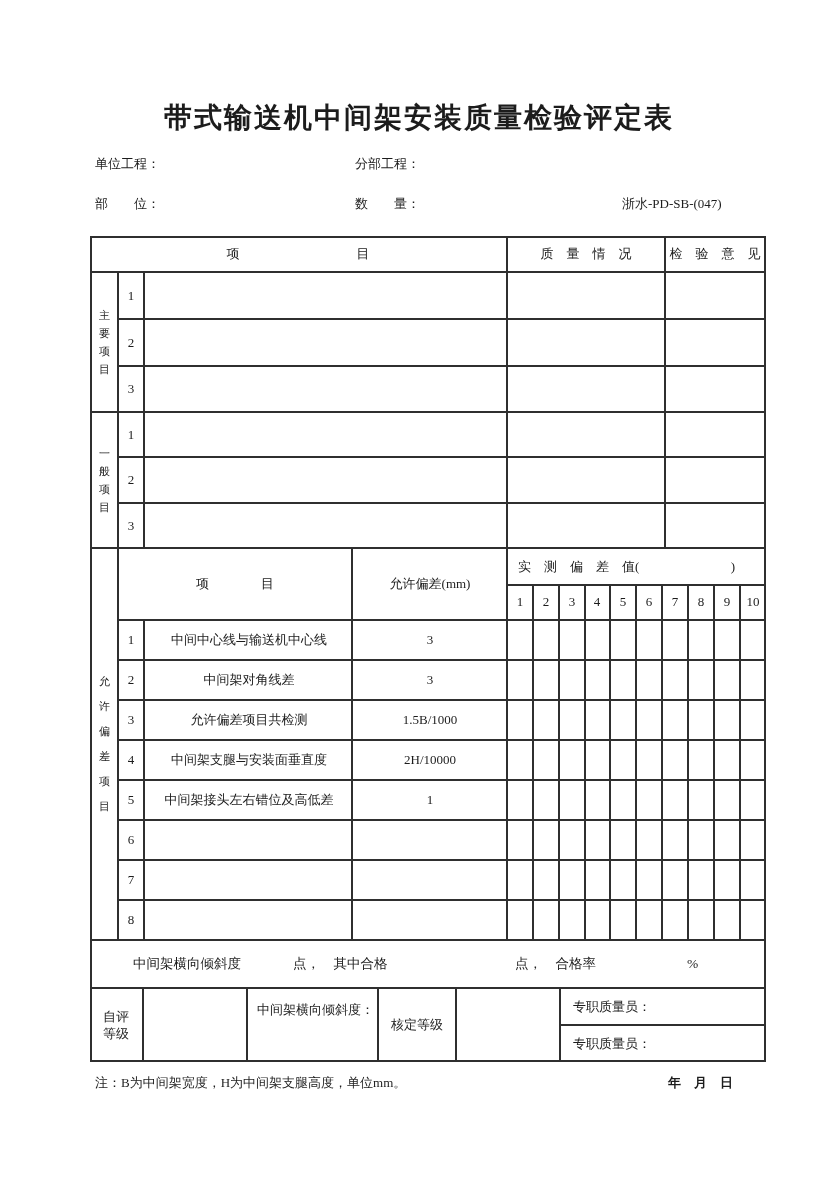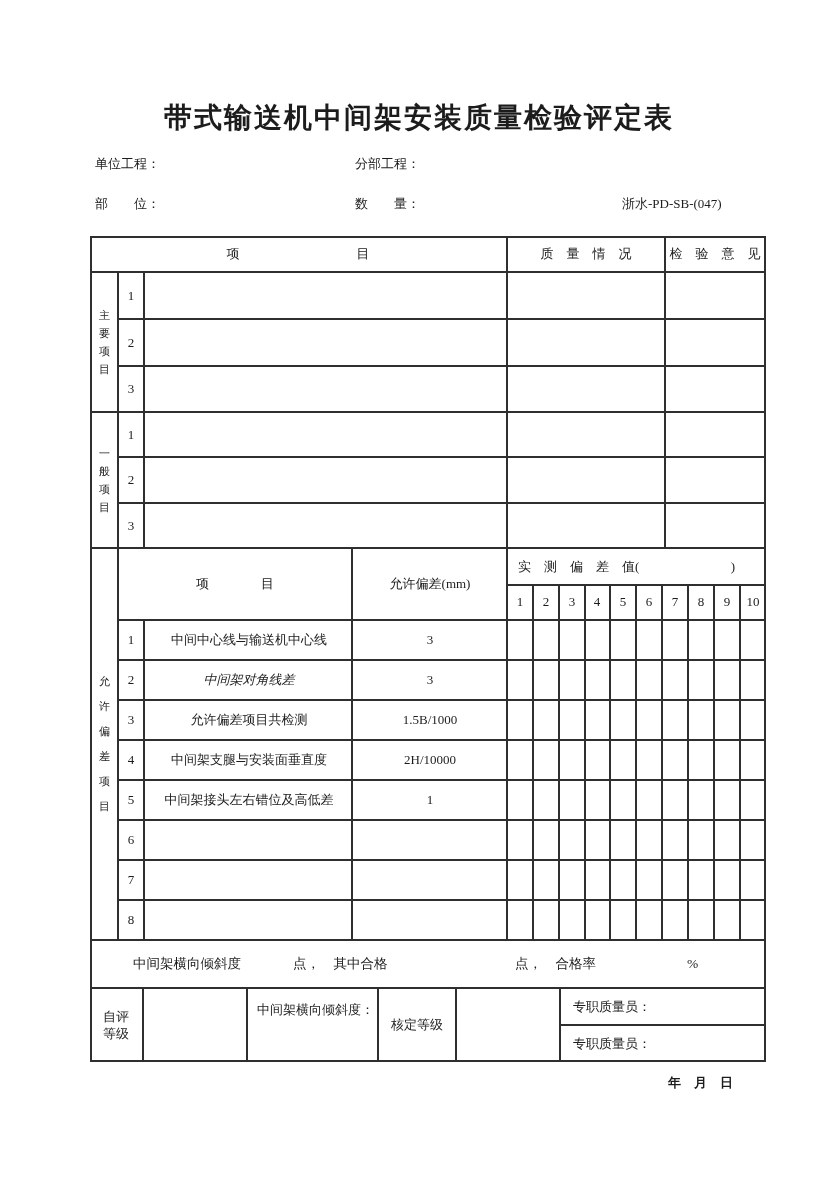--- a/index.html
+++ b/index.html
@@ -108,21 +108,21 @@
   <div class="t c sm" style="left:675px;top:602px;">7</div>
   <div class="t c sm" style="left:701px;top:602px;">8</div>
   <div class="t c sm" style="left:727px;top:602px;">9</div>
   <div class="t c sm" style="left:753px;top:602px;">10</div>
 
   <div class="t c" style="left:131px;top:640px;">1</div>
   <div class="t c" style="left:249px;top:640px;">中间中心线与输送机中心线</div>
   <div class="t c" style="left:430px;top:640px;">3</div>
 
   <div class="t c" style="left:131px;top:680px;">2</div>
-  <div class="t c" style="left:249px;top:680px;font-style:italic;">中间架对角线差</div>
+  <div class="t c" style="left:249px;top:680px;">中间架对角线差</div>
   <div class="t c" style="left:430px;top:680px;">3</div>
 
   <div class="t c" style="left:131px;top:720px;">3</div>
   <div class="t c" style="left:249px;top:720px;">允许偏差项目共检测</div>
   <div class="t c" style="left:430px;top:720px;">1.5B/1000</div>
 
   <div class="t c" style="left:131px;top:760px;">4</div>
   <div class="t c" style="left:249px;top:760px;">中间架支腿与安装面垂直度</div>
   <div class="t c" style="left:430px;top:760px;">2H/10000</div>
 
@@ -138,15 +138,16 @@
   <div class="t ml" style="left:293px;top:964px;font-size:13.5px;">点，　其中合格</div>
   <div class="t ml" style="left:515px;top:964px;font-size:13.5px;">点，　合格率</div>
   <div class="t ml" style="left:687px;top:964px;font-size:13.5px;">%</div>
 
   <div class="vlab2" style="left:99px;top:1008px;">自评等级</div>
   <div class="t ml" style="left:257px;top:1010px;">中间架横向倾斜度：</div>
   <div class="t c" style="left:417px;top:1025px;">核定等级</div>
   <div class="t ml" style="left:573px;top:1007px;">专职质量员：</div>
   <div class="t ml" style="left:573px;top:1044px;">专职质量员：</div>
 
+  <div class="t ml" style="left:95px;top:1083px;">注：B为中间架宽度，H为中间架支腿高度，单位mm。</div>
   <div class="t ml" style="left:668px;top:1083px;font-weight:bold;">年　月　日</div>
 
 </div>
 
 </body></html>

